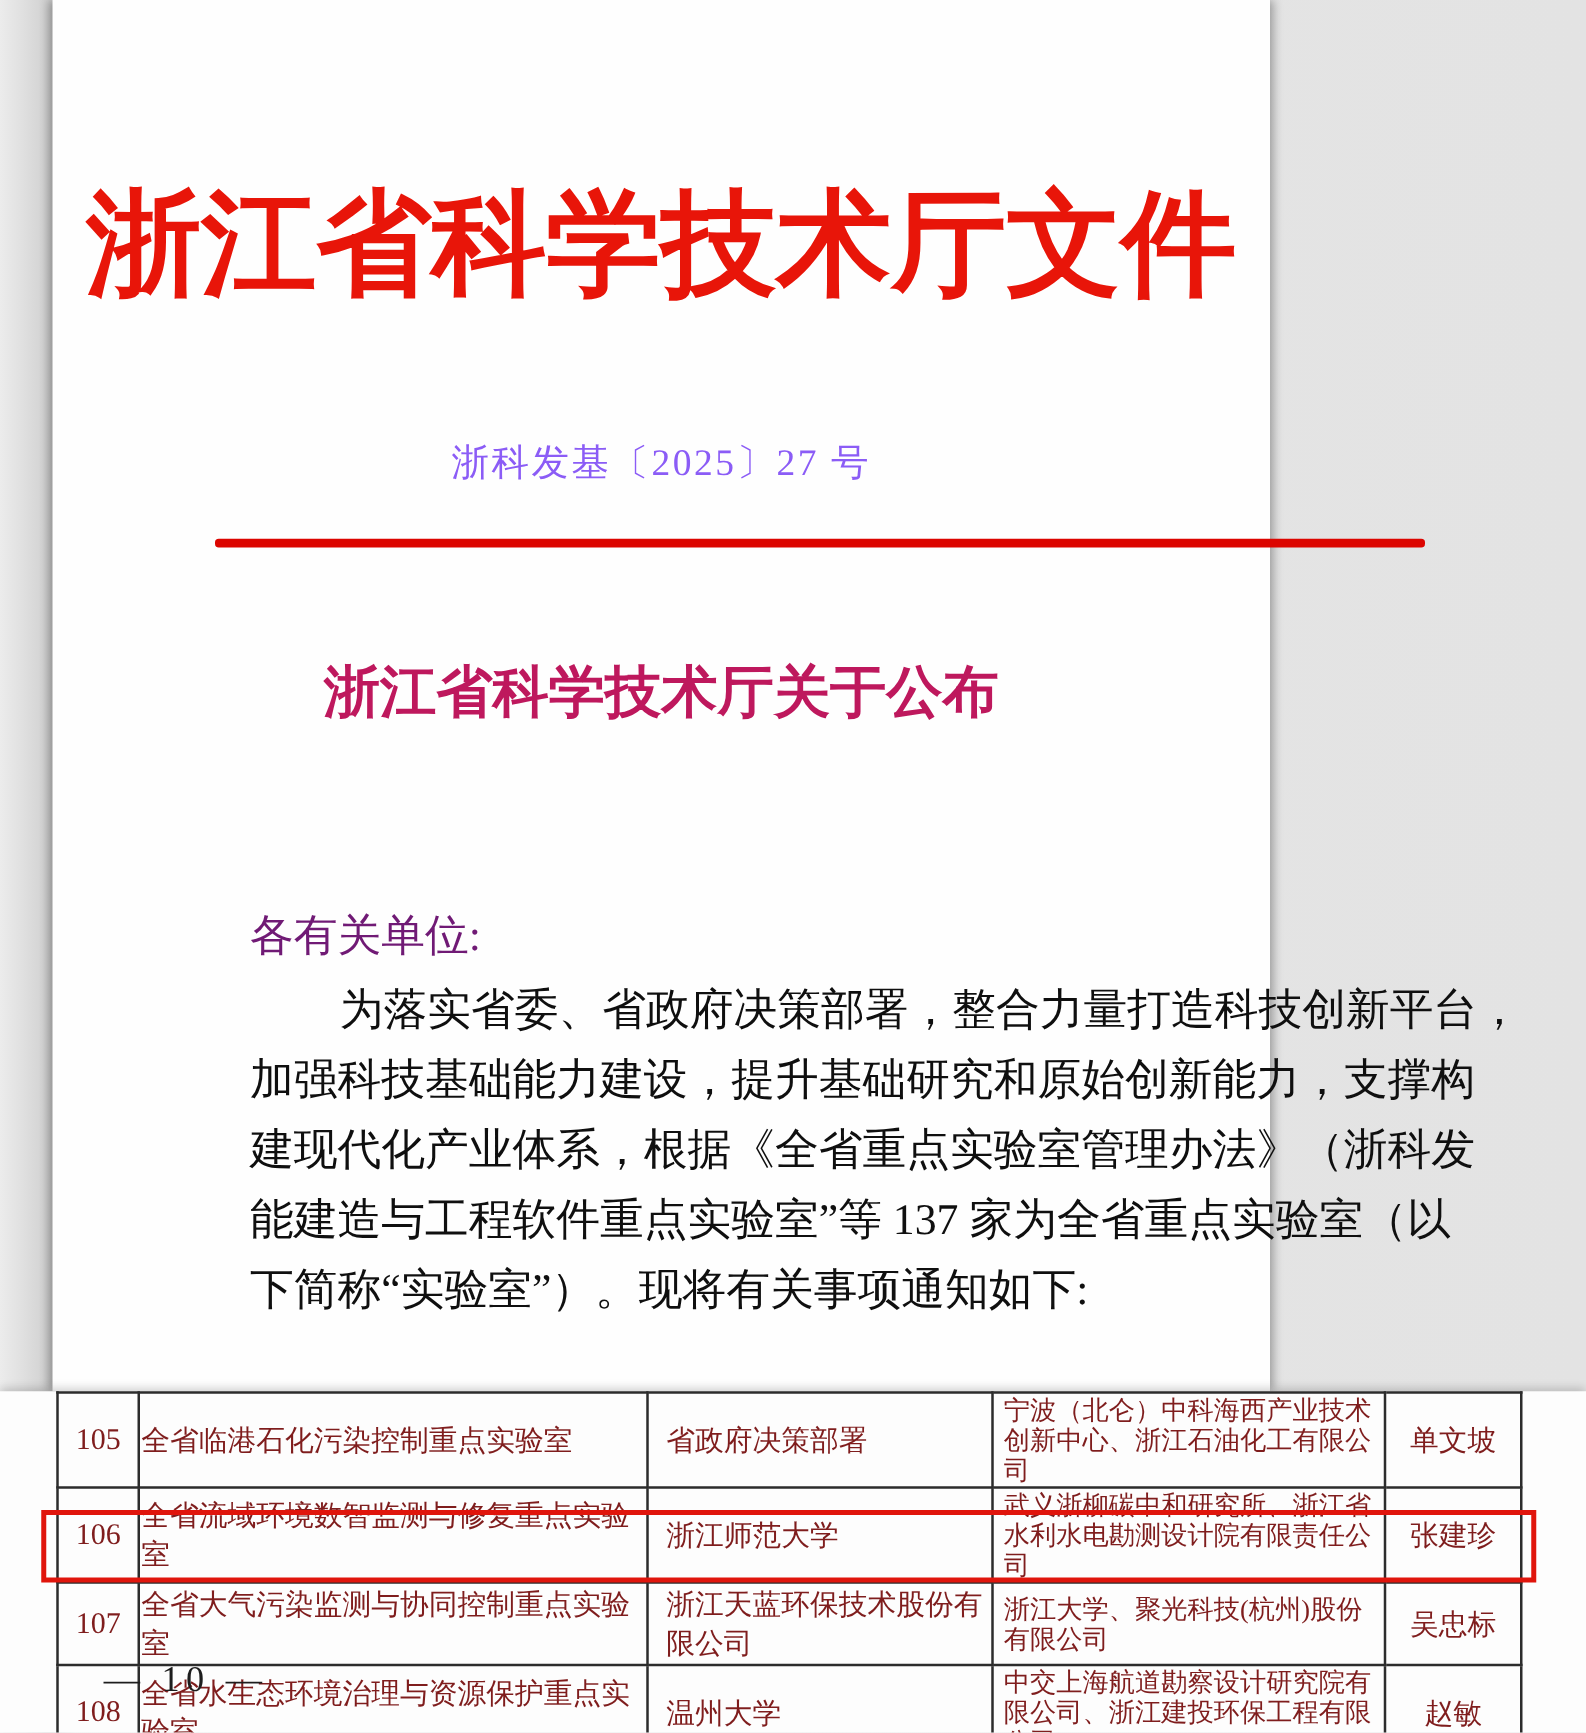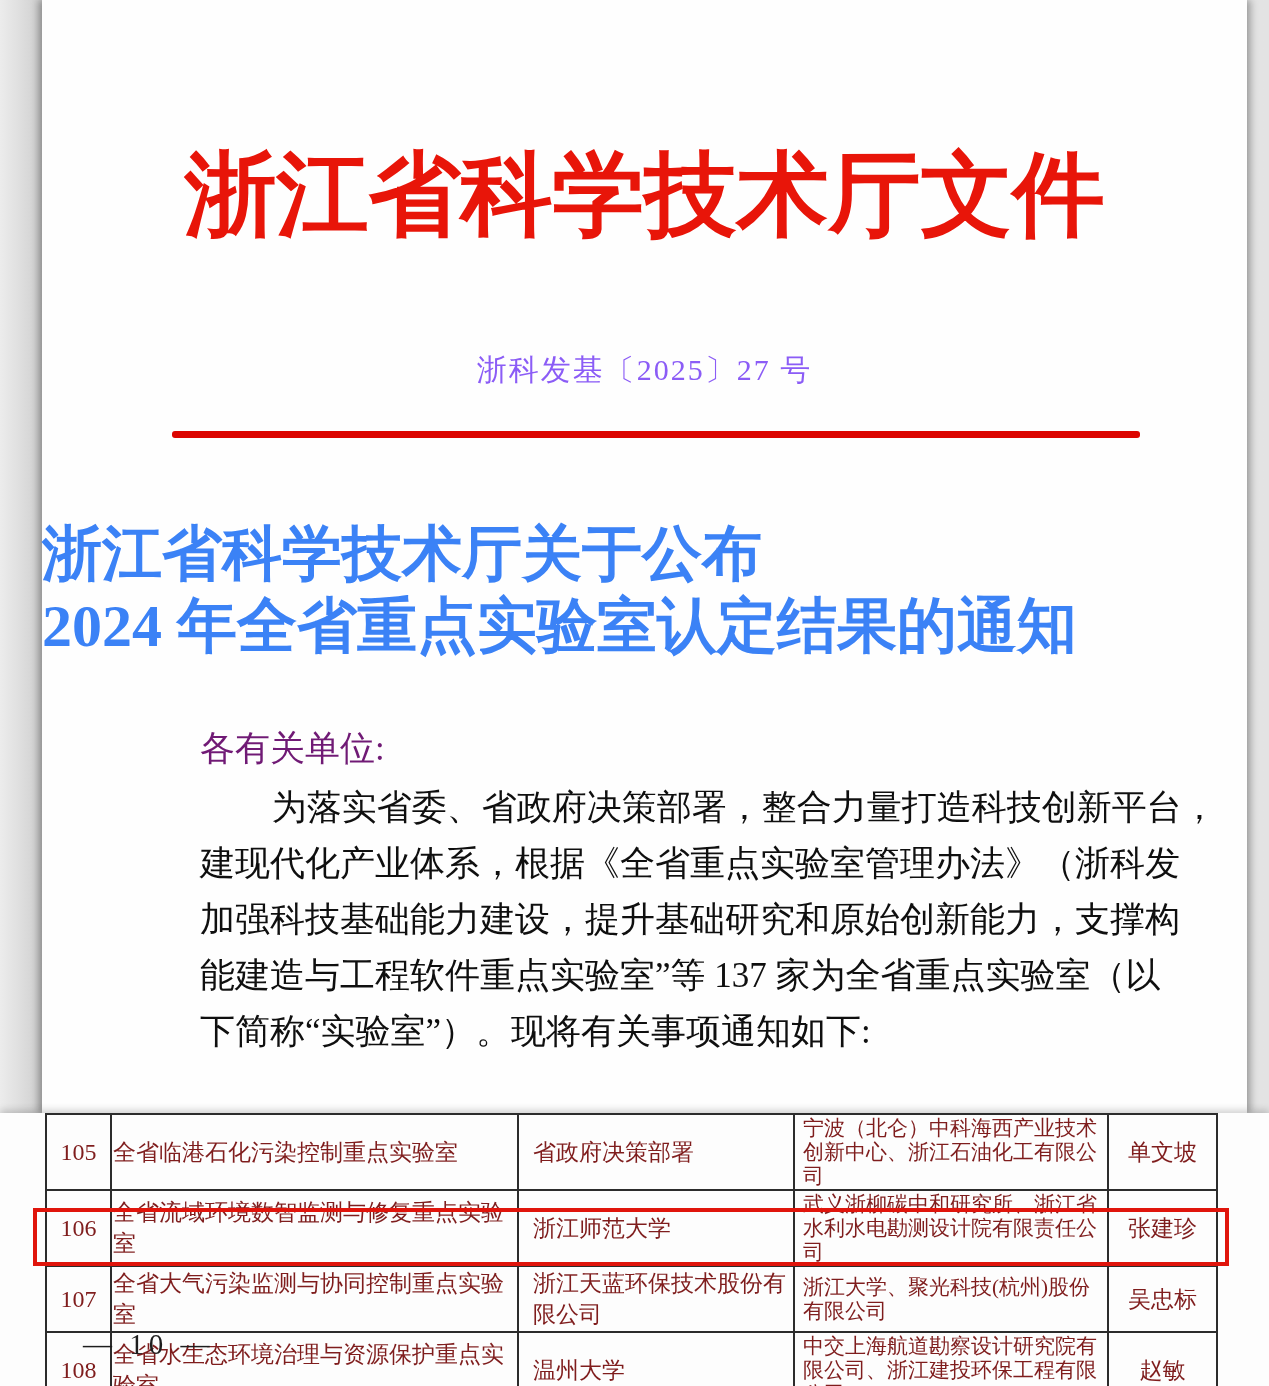--- a/index.html
+++ b/index.html
@@ -10,41 +10,41 @@
   }
   *{box-sizing:border-box;}
   html,body{margin:0;padding:0;}
   body{
     width:1269px;height:1386px;position:relative;overflow:hidden;
     background:linear-gradient(to right,#ececec 0px,#e0e0e0 18px,#cfcfcf 40px,#e6e6e6 60px,#e3e3e3 100%);
     font-family:"Liberation Serif","DejaVu Serif",serif;
     color:var(--ink);
   }
   .page-sheet{
-    position:absolute;left:42px;top:0;width:1205px;height:1113px;
+    position:absolute;left:42px;top:0;width:974px;height:1113px;
     background:#fefefe;z-index:1;
     box-shadow:-4px 0 7px rgba(0,0,0,.28),4px 0 7px rgba(0,0,0,.28);
   }
   .letterhead{
     position:absolute;left:0;top:143px;width:100%;
     text-align:center;white-space:nowrap;
     font-size:92px;font-weight:bold;line-height:1.15;
     color:var(--accent-red);
   }
   .doc-number{
     position:absolute;left:0;top:350px;width:100%;
     text-align:center;font-size:30px;letter-spacing:2px;color:#8b5cf6;
   }
   .red-divider{
     position:absolute;left:130px;top:431px;width:968px;height:7px;
     background:var(--rule-red);border-radius:3px;
   }
   .notice-title{
     position:absolute;left:0;top:518px;width:100%;
-    font-weight:bold;font-size:60px;line-height:72px;color:#3b82f6;
+    text-align:center;font-weight:bold;font-size:45px;line-height:72px;color:#be185d;
   }
   .salutation{
     position:absolute;left:158px;top:725px;
     font-size:35px;color:#701a75;
   }
   .body-paragraph{
     position:absolute;left:158px;top:780px;width:938px;
     font-size:35px;color:#0f0f0f;
   }
   .body-line{
@@ -82,27 +82,26 @@
 </style>
 </head>
 <body>
 
 <div class="page-sheet">
   <div class="letterhead">浙江省科学技术厅文件</div>
   <div class="doc-number">浙科发基〔2025〕27 号</div>
   <div class="red-divider"></div>
   <div class="notice-title">
     <div>浙江省科学技术厅关于公布</div>
-    <div>2024 年全省重点实验室认定结果的通知</div>
   </div>
   <div class="salutation">各有关单位:</div>
   <div class="body-paragraph">
     <div class="body-line first">为落实省委、省政府决策部署，整合力量打造科技创新平台，</div>
+    <div class="body-line">加强科技基础能力建设，提升基础研究和原始创新能力，支撑构</div>
     <div class="body-line">建现代化产业体系，根据《全省重点实验室管理办法》（浙科发</div>
-    <div class="body-line">加强科技基础能力建设，提升基础研究和原始创新能力，支撑构</div>
     <div class="body-line">能建造与工程软件重点实验室”等 137 家为全省重点实验室（以</div>
     <div class="body-line last">下简称“实验室”）。现将有关事项通知如下:</div>
   </div>
 </div>
 
 <div class="table-sheet">
   <table class="results">
     <colgroup>
       <col style="width:65px">
         <col style="width:407px">

